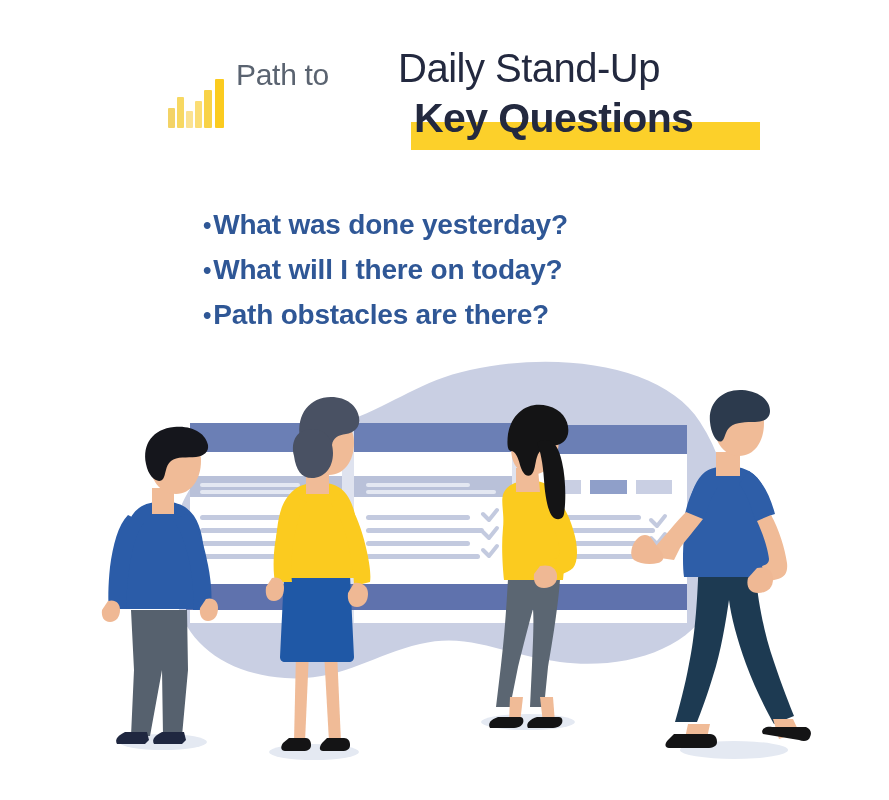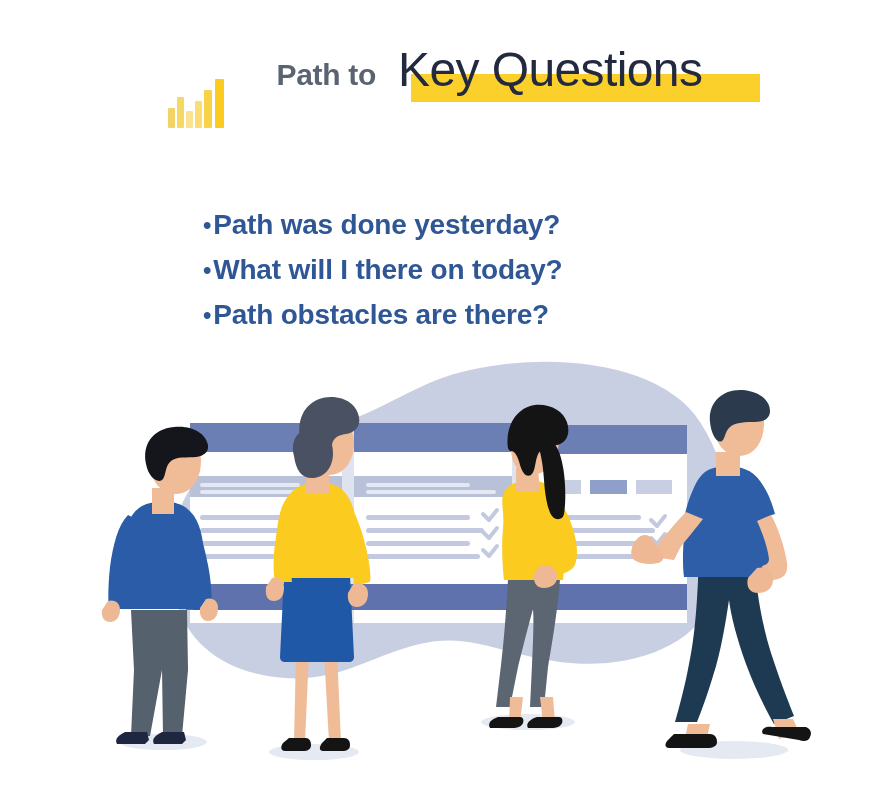--- a/index.html
+++ b/index.html
@@ -10,29 +10,29 @@
     overflow:hidden;
     position:relative;
   }
   #stage{position:relative;width:889px;height:800px;overflow:hidden;background:#fff;}
 
   
   .logo-wrap{position:absolute;left:168px;top:58px;width:200px;height:78px;}
   .logo-bars{position:absolute;left:0;bottom:8px;width:62px;height:50px;}
   .logo-bars .bar{position:absolute;bottom:0;border-radius:1px;}
   .logo-text{position:absolute;left:68px;top:0;width:140px;}
-  .logo-line1{font-size:30px;line-height:34px;color:#5a6370;font-weight:700;letter-spacing:-0.3px;text-align:right;}
+  .logo-line1{font-size:30px;line-height:34px;color:#5a6370;font-weight:400;letter-spacing:-0.3px;}
   .logo-line2{font-size:31px;line-height:34px;color:#4d5560;font-weight:700;letter-spacing:-0.4px;position:relative;}
   .logo-reg{position:absolute;font-size:9px;top:2px;right:-2px;color:#6c7480;}
 
   .title-block{position:absolute;left:398px;top:44px;width:420px;}
   .title-1{font-size:40px;line-height:48px;color:#23293f;font-weight:400;letter-spacing:-0.5px;white-space:nowrap;}
   .title-2-wrap{position:relative;margin-top:2px;height:52px;}
   .title-hl{position:absolute;left:13px;top:28px;width:349px;height:28px;background:#fcd02a;}
-  .title-2{position:relative;font-size:48px;line-height:48px;color:#23293f;font-weight:400;letter-spacing:-0.6px;white-space:nowrap;}
+  .title-2{position:relative;font-size:41px;line-height:48px;color:#23293f;font-weight:700;letter-spacing:-0.6px;white-space:nowrap;margin-left:16px;}
 
   
   .bullets{position:absolute;left:203px;top:202px;}
   .bullet{display:flex;align-items:flex-start;font-size:28px;line-height:45px;font-weight:700;color:#2f5796;letter-spacing:-0.2px;white-space:nowrap;}
   .bullet .dot{font-size:24px;line-height:45px;margin-right:2px;}
 
   
   .illo{position:absolute;left:0;top:352px;width:889px;height:448px;}
   .illo svg{display:block;}
 </style>
@@ -49,30 +49,31 @@
       <div class="bar" style="left:27px; width:7px; height:27px; background:#fbdd74;"></div>
       <div class="bar" style="left:36px; width:8px; height:38px; background:#f8d247;"></div>
       <div class="bar" style="left:47px; width:9px; height:49px; background:#fbcb1f;"></div>
     </div>
     <div class="logo-text">
       <div class="logo-line1">Path to</div>
     </div>
   </div>
 
   <div class="title-block">
+    <div class="title-1">Daily Stand-Up</div>
     <div class="title-2-wrap">
       <div class="title-hl"></div>
       <div class="title-2">Key Questions</div>
     </div>
   </div>
 
   <div class="bullets">
     <div class="bullet">
       <span class="dot">•</span>
-      <span>Path was done yesterday?</span>
+      <span>What was done yesterday?</span>
     </div>
     <div class="bullet">
       <span class="dot">•</span>
       <span>What will I there on today?</span>
     </div>
     <div class="bullet">
       <span class="dot">•</span>
       <span>Path obstacles are there?</span>
     </div>
   </div>

